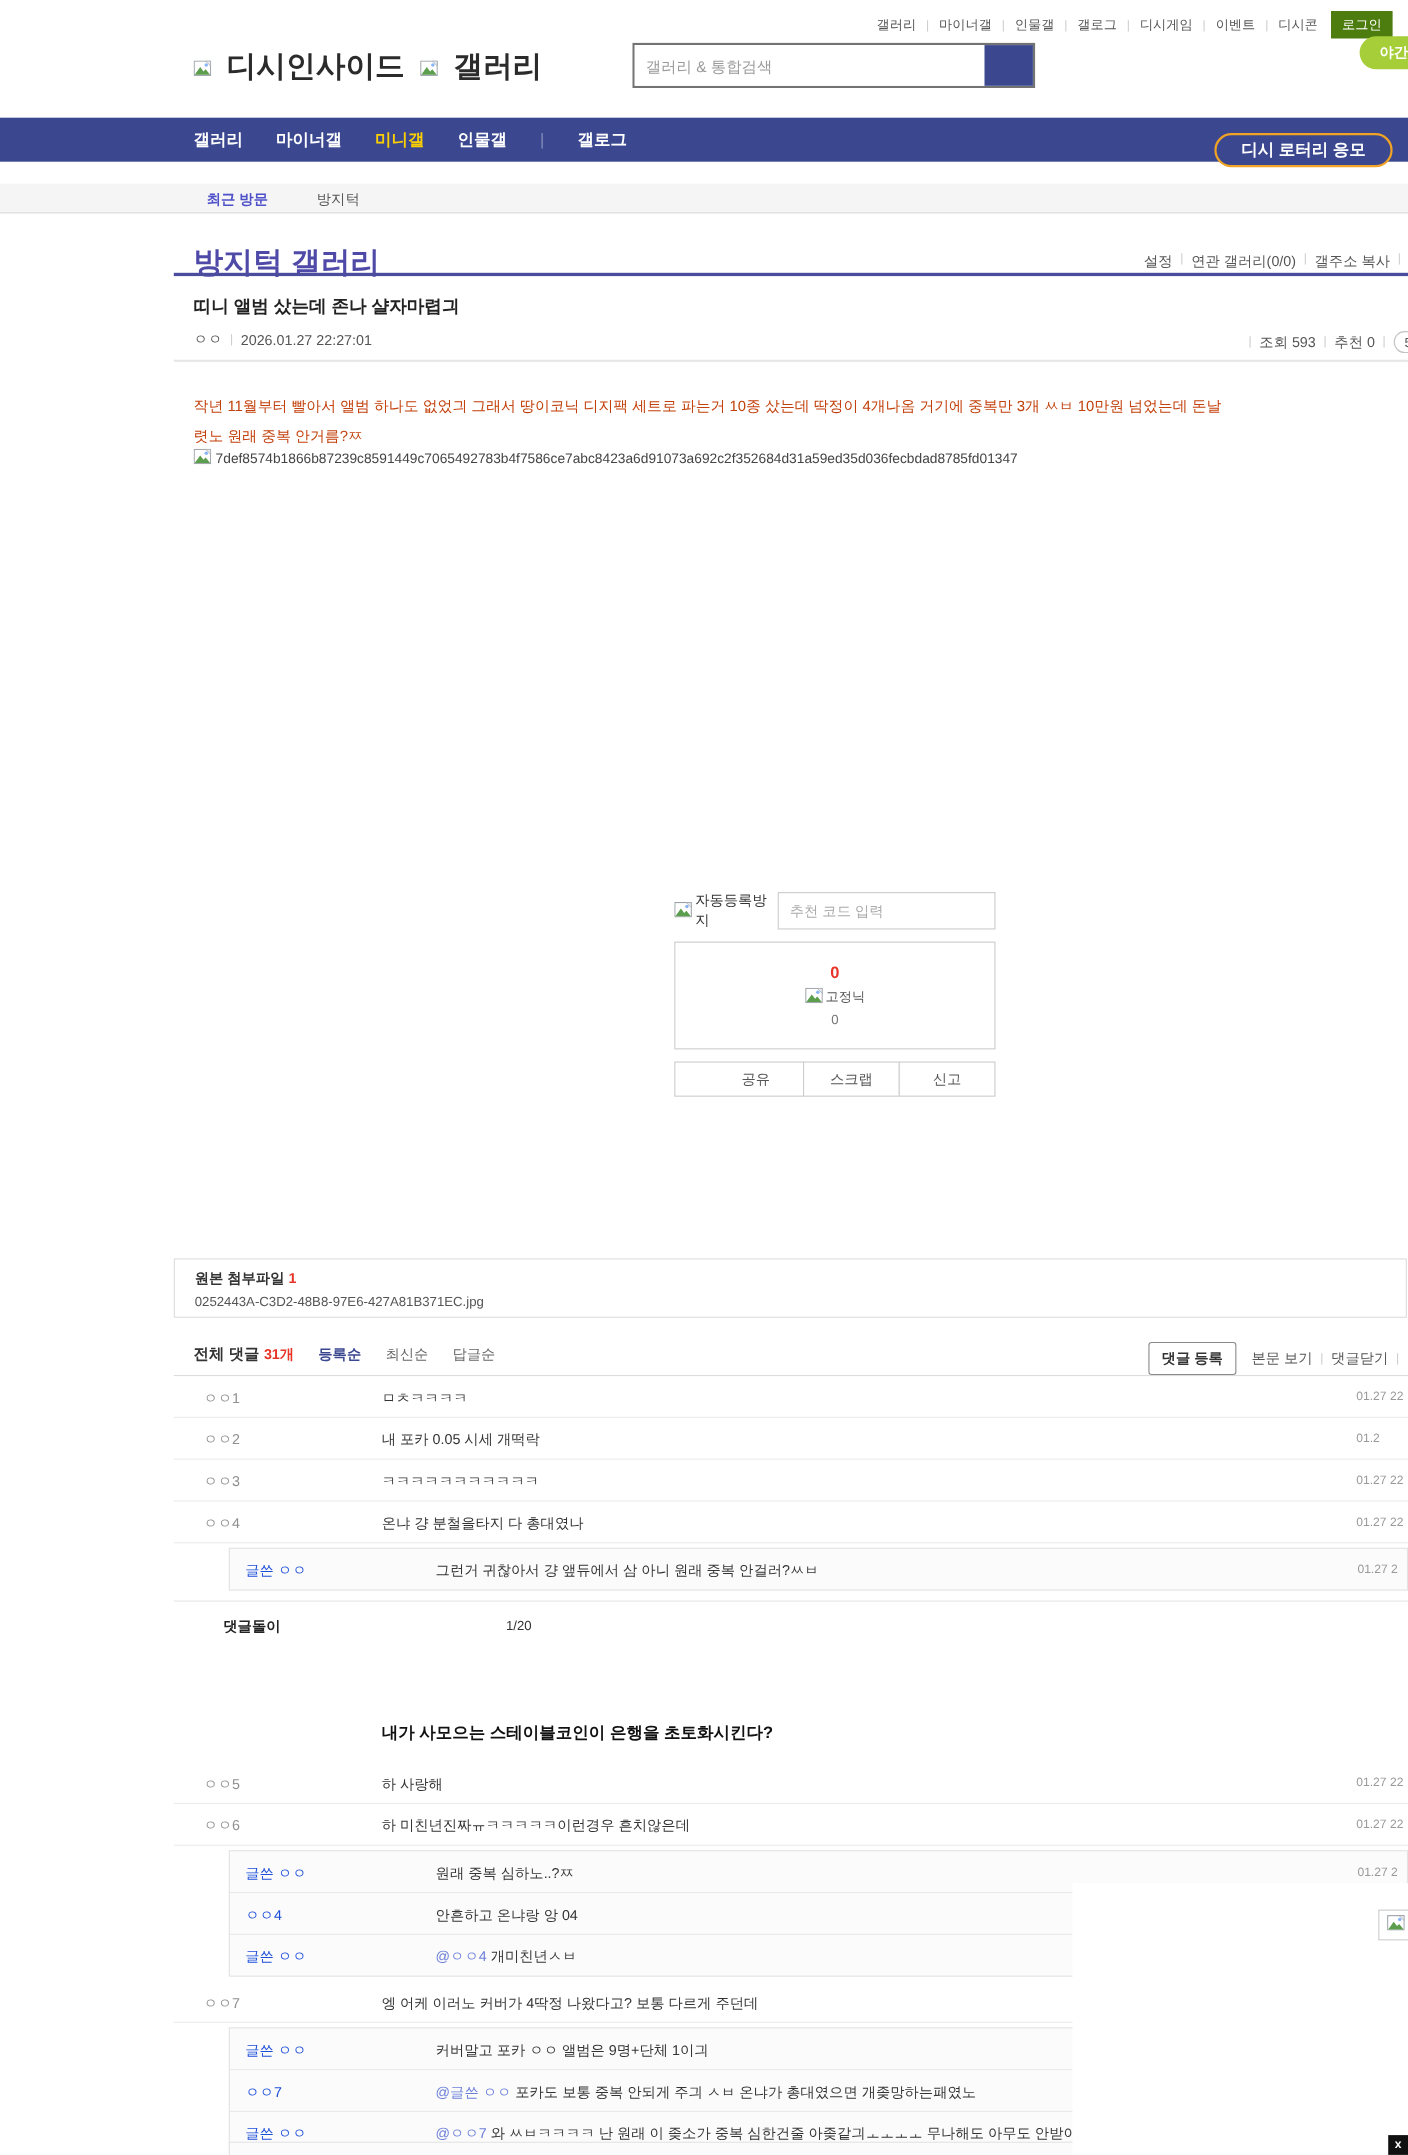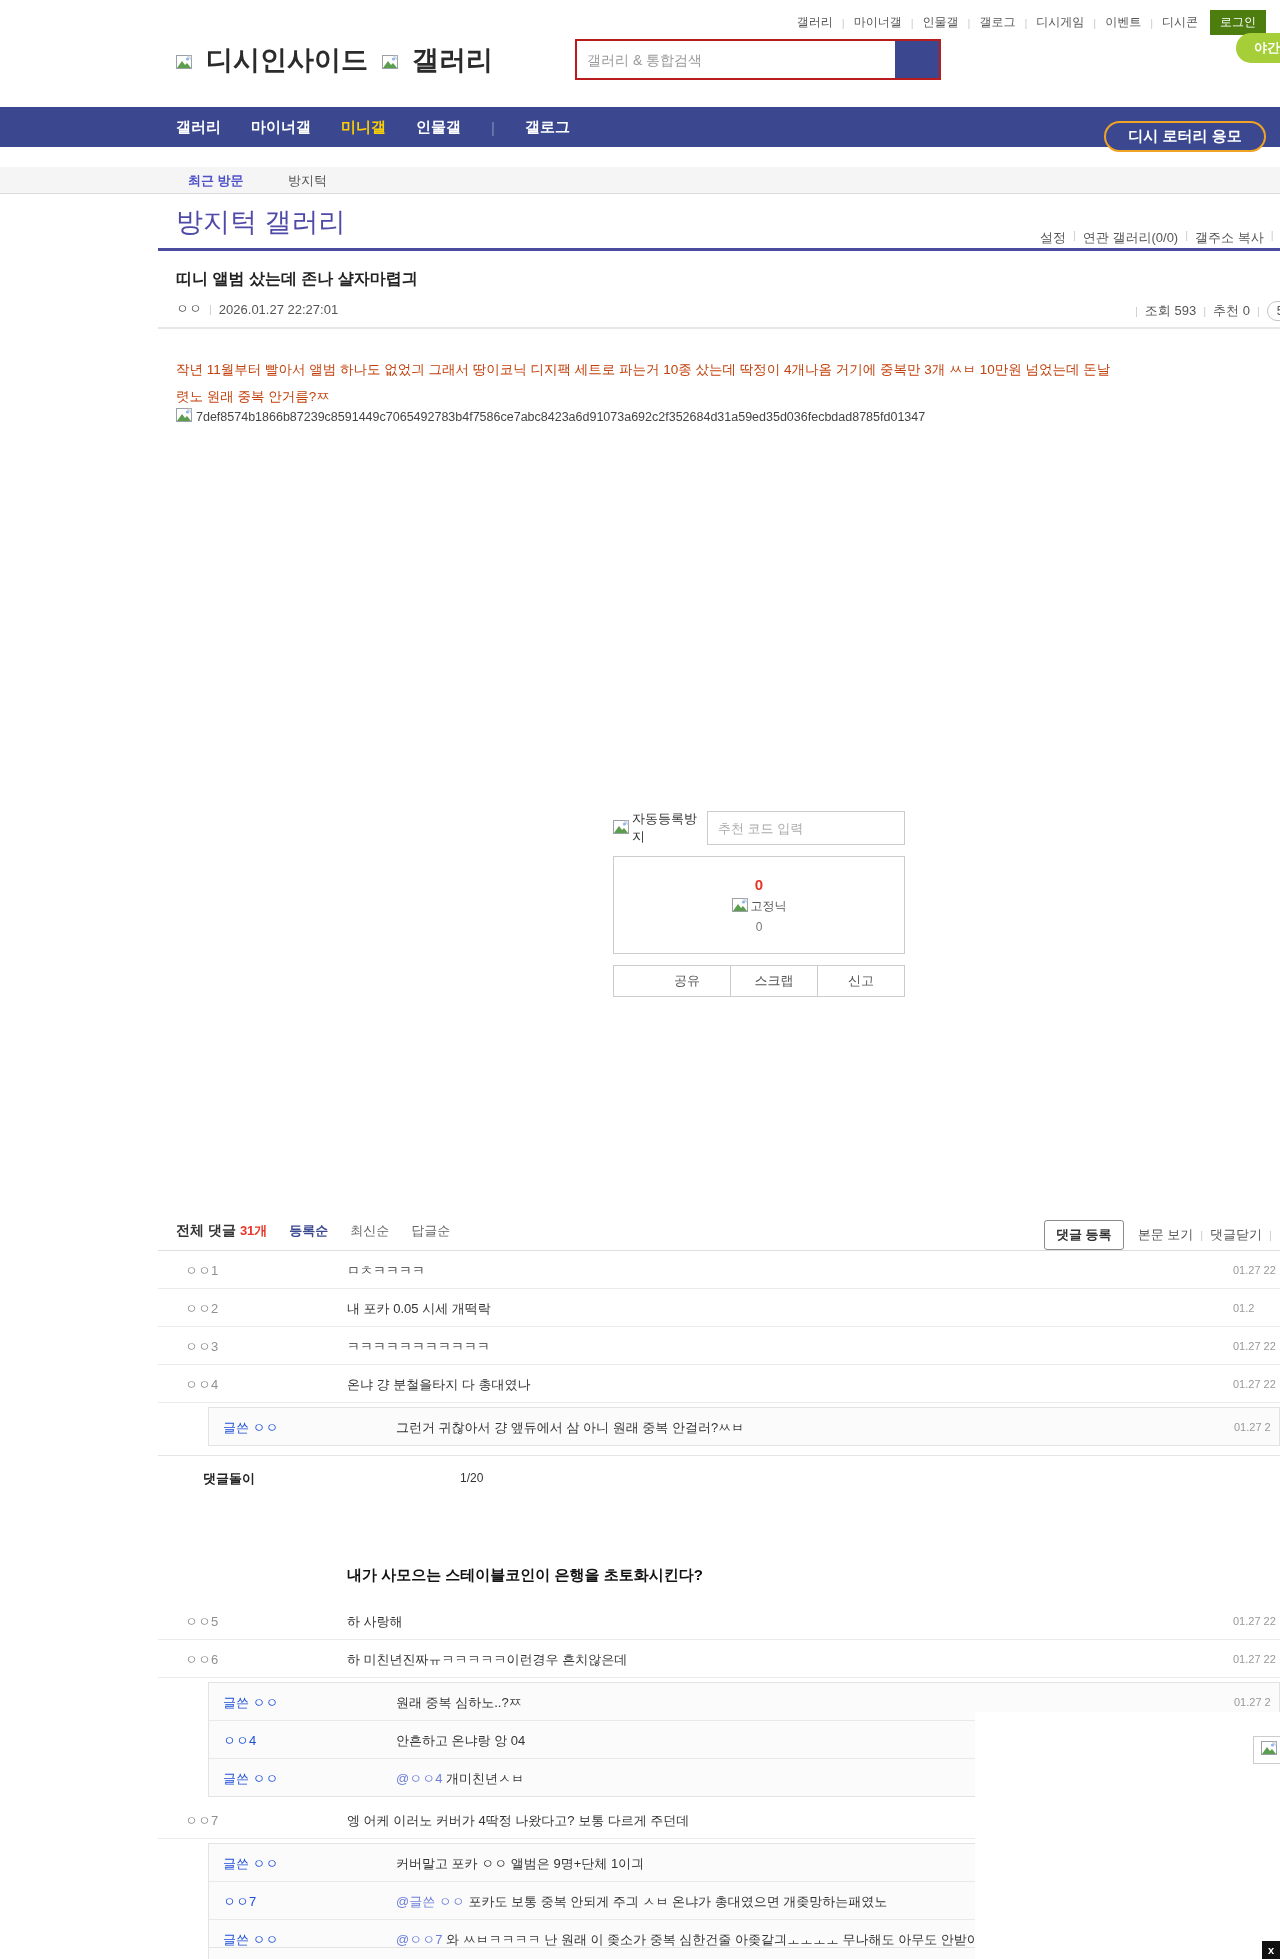--- a/index.html
+++ b/index.html
@@ -13,21 +13,21 @@
   
   #topbar{top:10px;right:14px;display:flex;align-items:center;font-size:12px;color:#555;}
   #topbar .tlink{padding:0 2px;}
   #login-btn{margin-left:10px;background:#4d7c0f;color:#fff;border:none;font-size:12px;
              padding:4px 10px;cursor:pointer;font-family:inherit;}
   #night-pill{top:33px;left:1236px;background:#a6ce39;color:#fff;border:none;border-radius:15px;
               padding:6px 18px;font-size:13px;font-weight:bold;white-space:nowrap;cursor:pointer;font-family:inherit;}
 
   
   #logo{top:42px;left:176px;display:flex;align-items:center;gap:14px;font-size:27px;font-weight:bold;color:#2b2b2b;cursor:pointer;}
-  #searchbox{top:39px;left:575px;width:366px;height:41px;border:2px solid #b91c1c;display:flex;box-sizing:border-box;}
+  #searchbox{top:39px;left:575px;width:366px;height:41px;border:2px solid #737373;display:flex;box-sizing:border-box;}
   #search-input{flex:1;border:none;outline:none;padding:0 10px;font-size:14px;color:#333;font-family:inherit;}
   #search-input::placeholder{color:#9a9a9a;}
   #search-btn{width:44px;background:#3b4890;border:none;cursor:pointer;}
 
   
   #nav{top:107px;left:0;width:1280px;height:40px;background:#3b4890;}
   #nav-inner{position:absolute;left:176px;top:0;height:40px;display:flex;align-items:center;gap:30px;
              font-size:15px;font-weight:bold;color:#fff;}
   #nav-inner .nav-item{cursor:pointer;}
   #nav-inner .active{color:#fcd000;}
@@ -35,21 +35,21 @@
   #lottery-btn{top:121px;left:1104px;width:162px;height:31px;border:2px solid #f0a324;border-radius:17px;
                background:#3b4890;color:#fff;font-size:15px;font-weight:bold;display:flex;align-items:center;
                justify-content:center;cursor:pointer;box-sizing:border-box;}
 
   
   #visited{top:167px;left:0;width:1280px;height:26px;background:#f5f5f6;border-bottom:1px solid #dcdcdc;}
   #visited-label{position:absolute;left:188px;top:5px;font-size:13px;font-weight:bold;color:#4f51c8;cursor:pointer;}
   #visited-gal{position:absolute;left:288px;top:5px;font-size:13px;color:#555;cursor:pointer;}
 
   
-  #g-title{top:204px;left:176px;font-size:27px;font-weight:normal;color:#4f4aa8;}
+  #g-title{top:220px;left:176px;font-size:27px;font-weight:bold;color:#4f4aa8;}
   #g-links{top:229px;left:1040px;width:276px;overflow:hidden;font-size:13px;color:#555;display:flex;align-items:flex-start;}
   #g-underline{top:248px;left:158px;width:1122px;height:3px;background:#4c4c9e;}
 
   
   #p-title{top:269px;left:176px;font-size:16px;font-weight:bold;color:#222;}
   #p-meta{top:300px;left:176px;font-size:13px;color:#555;display:flex;align-items:center;}
   #p-meta-right{top:301px;left:1128px;font-size:13px;color:#555;display:flex;align-items:center;white-space:nowrap;}
   #cmt-pill{border:1px solid #c4c4c4;border-radius:11px;padding:2px 14px 2px 9px;font-size:12px;color:#555;}
   #p-divider{top:327px;left:158px;width:1122px;height:2px;background:#e7e7e7;}
 
@@ -252,20 +252,27 @@
       </span>
       <span id="down-count">0</span>
     </div>
     <div id="vote-btns">
       <button class="vote-btn">공유</button>
       <button class="vote-btn">스크랩</button>
       <button class="vote-btn">신고</button>
     </div>
   </div>
 
+  <div id="attach" class="abs">
+    <div id="attach-label">
+      <span>원본 첨부파일</span>
+      <span id="attach-count">1</span>
+    </div>
+    <div id="attach-file">0252443A-C3D2-48B8-97E6-427A81B371EC.jpg</div>
+  </div>
 
   <div id="c-header" class="abs">
     <span id="c-total">전체 댓글</span>
     <span id="c-count">31개</span>
     <span class="sort active">등록순</span>
     <span class="sort">최신순</span>
     <span class="sort">답글순</span>
   </div>
   <div id="c-header-right" class="abs">
     <button id="c-reg-btn">댓글 등록</button>

